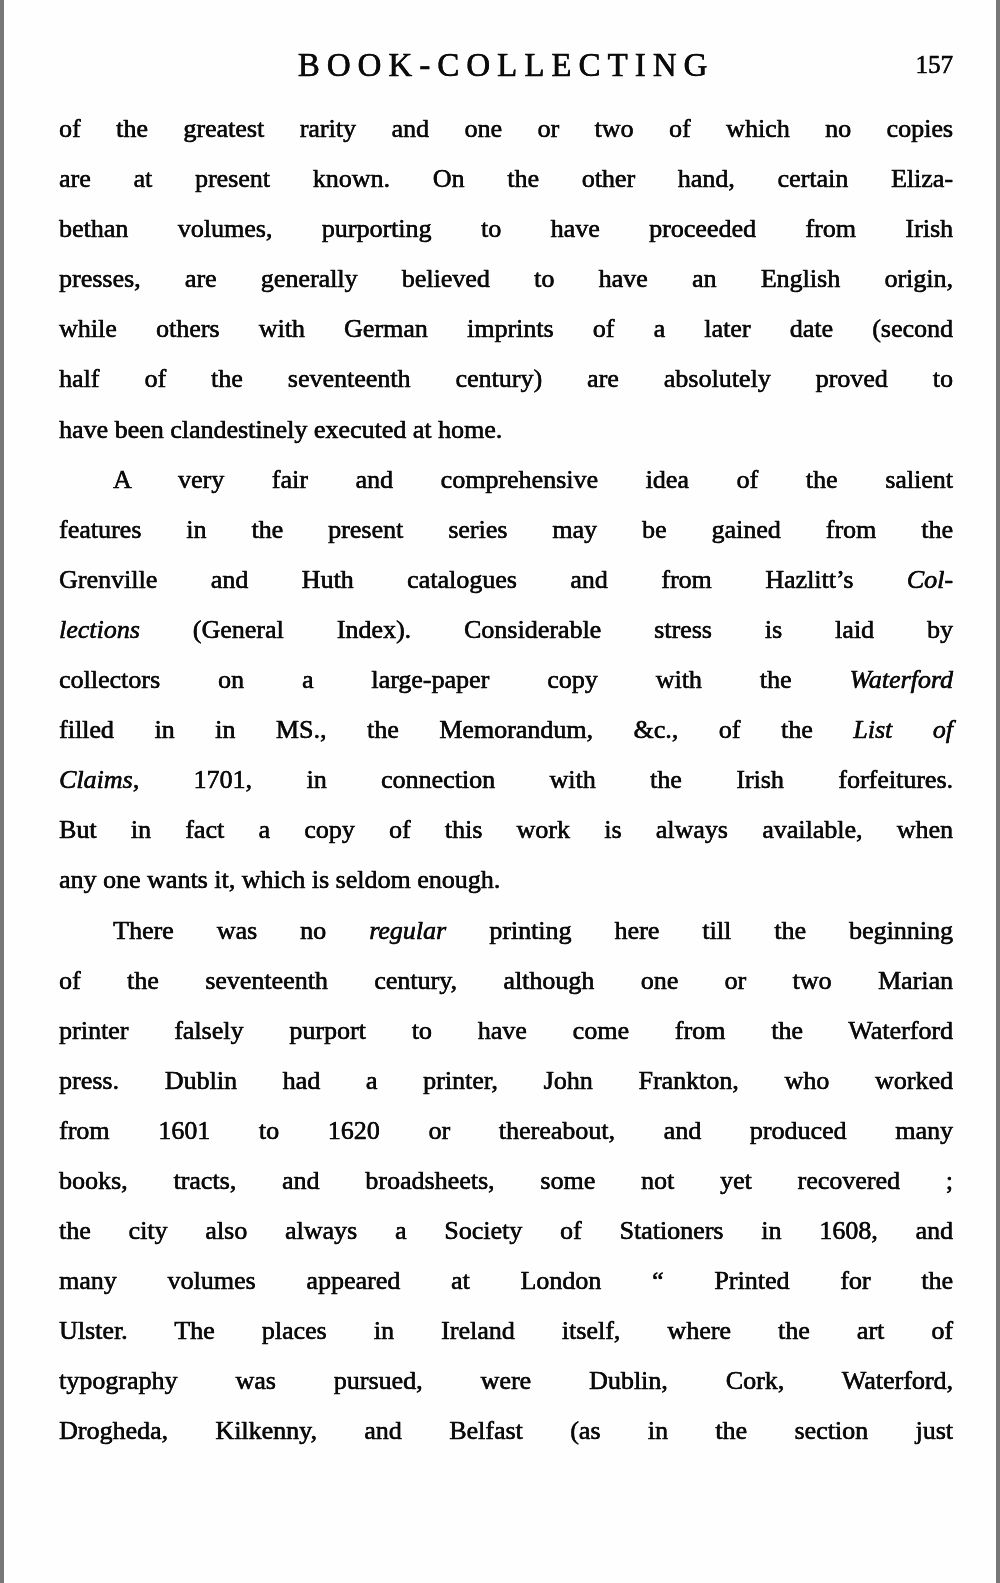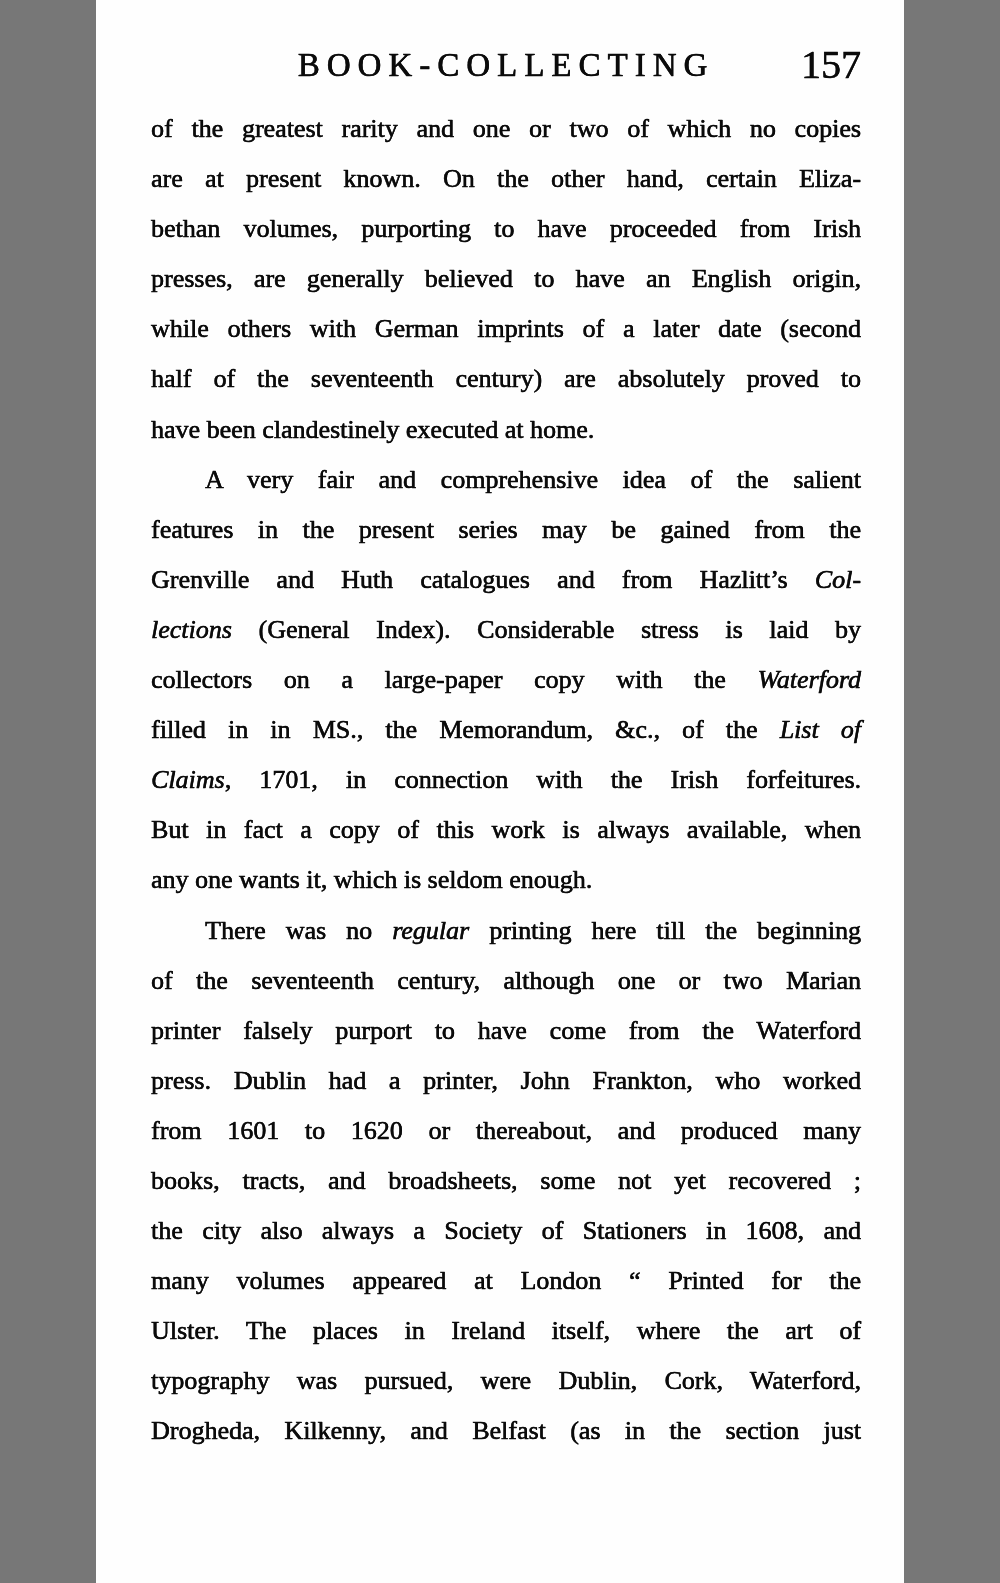--- a/index.html
+++ b/index.html
@@ -1,19 +1,19 @@
 <!DOCTYPE html>
 <html><head>
 <meta charset="utf-8">
 <style>
   * { margin: 0; padding: 0; box-sizing: border-box; }
   html, body { background: #777; }
   .page {
     position: relative;
-    width: 808px;
+    width: 992px;
     height: 1583px;
     background: #fefefe;
     color: #0b0b0b;
     font-family: "Liberation Serif", "DejaVu Serif", serif;
     overflow: hidden;
     margin: 0 auto;
     -webkit-text-stroke: 0.45px;
     text-shadow: 0.3px 0 0 currentColor;
   }
   .header {
@@ -29,21 +29,21 @@
     text-align: center;
     font-size: 33px;
     letter-spacing: 7px;
     line-height: 46px;
     white-space: nowrap;
   }
   .header-page-number {
     position: absolute;
     right: 0;
     top: 0;
-    font-size: 40px;
+    font-size: 25px;
     line-height: 46px;
   }
   .textblock {
     position: absolute;
     top: 104px;
     left: 55px;
     right: 43px;
   }
   .line {
     font-size: 26px;

